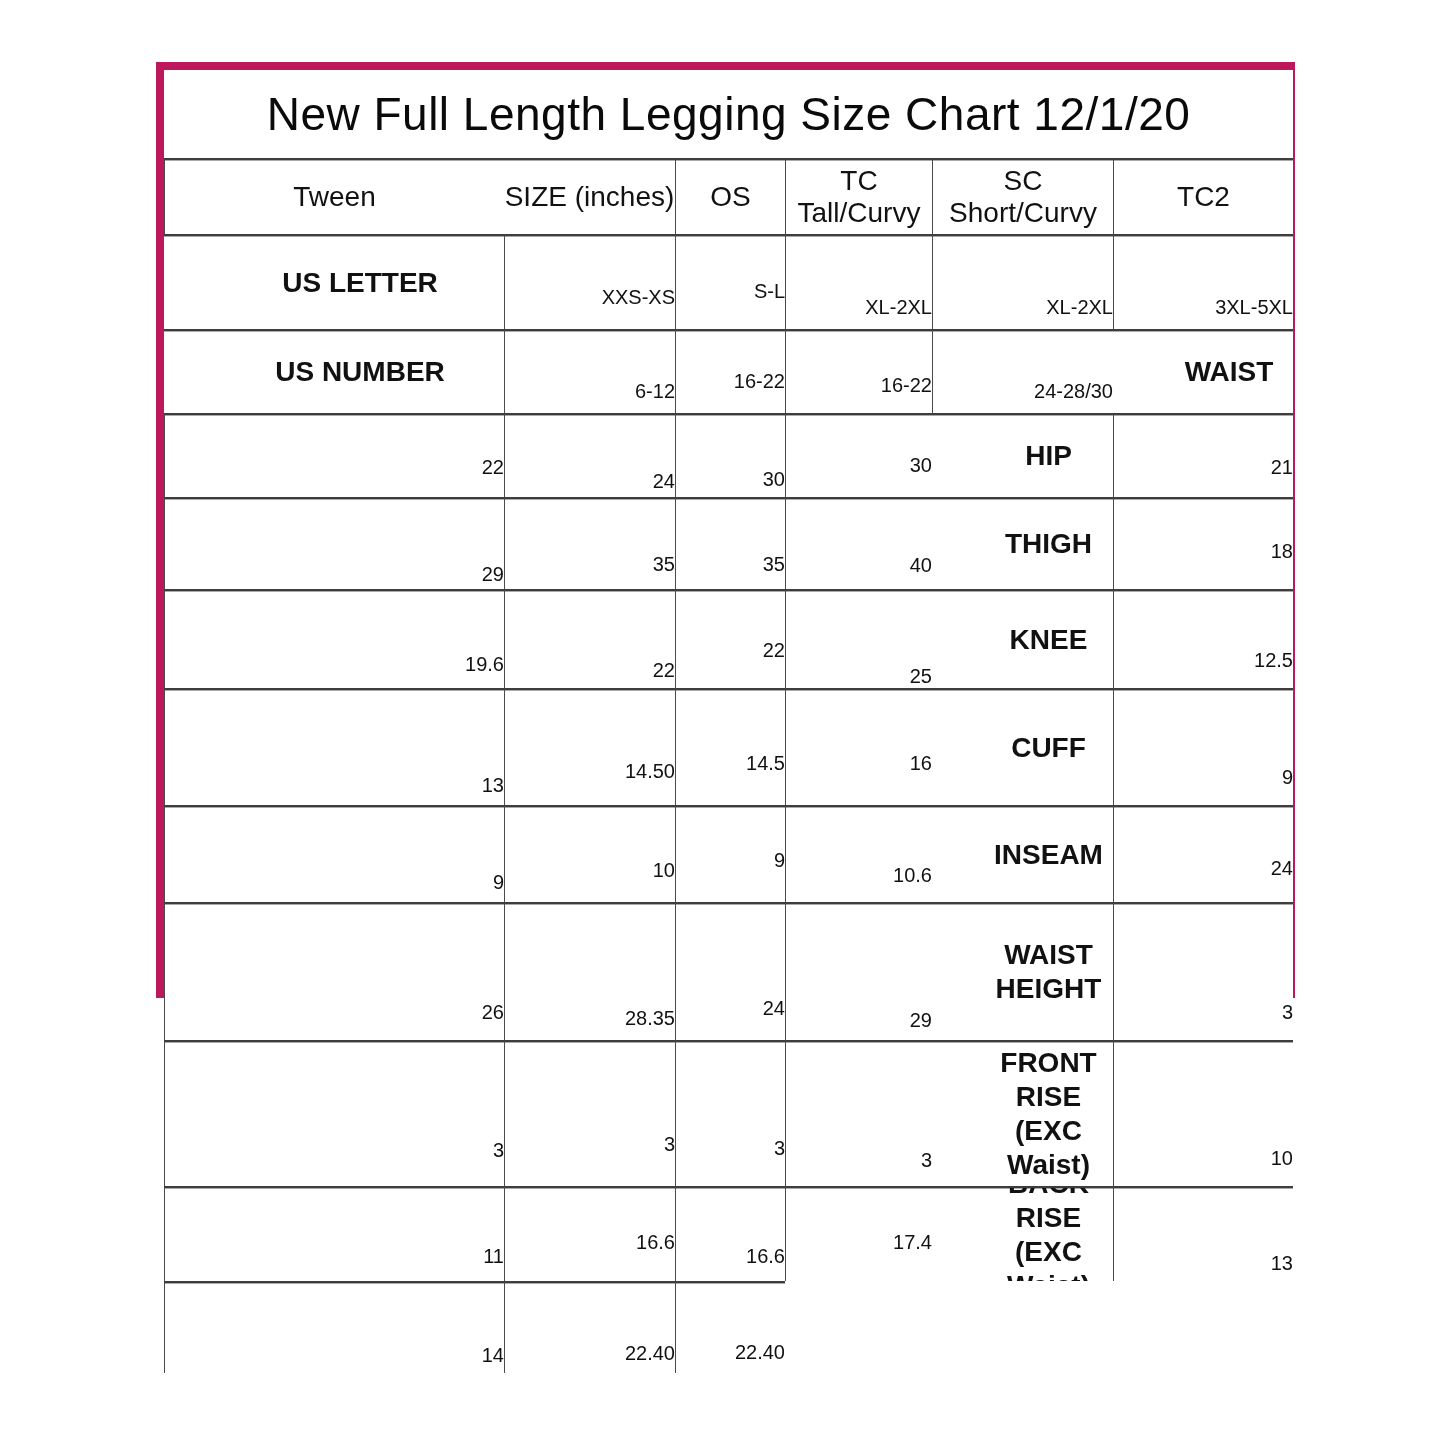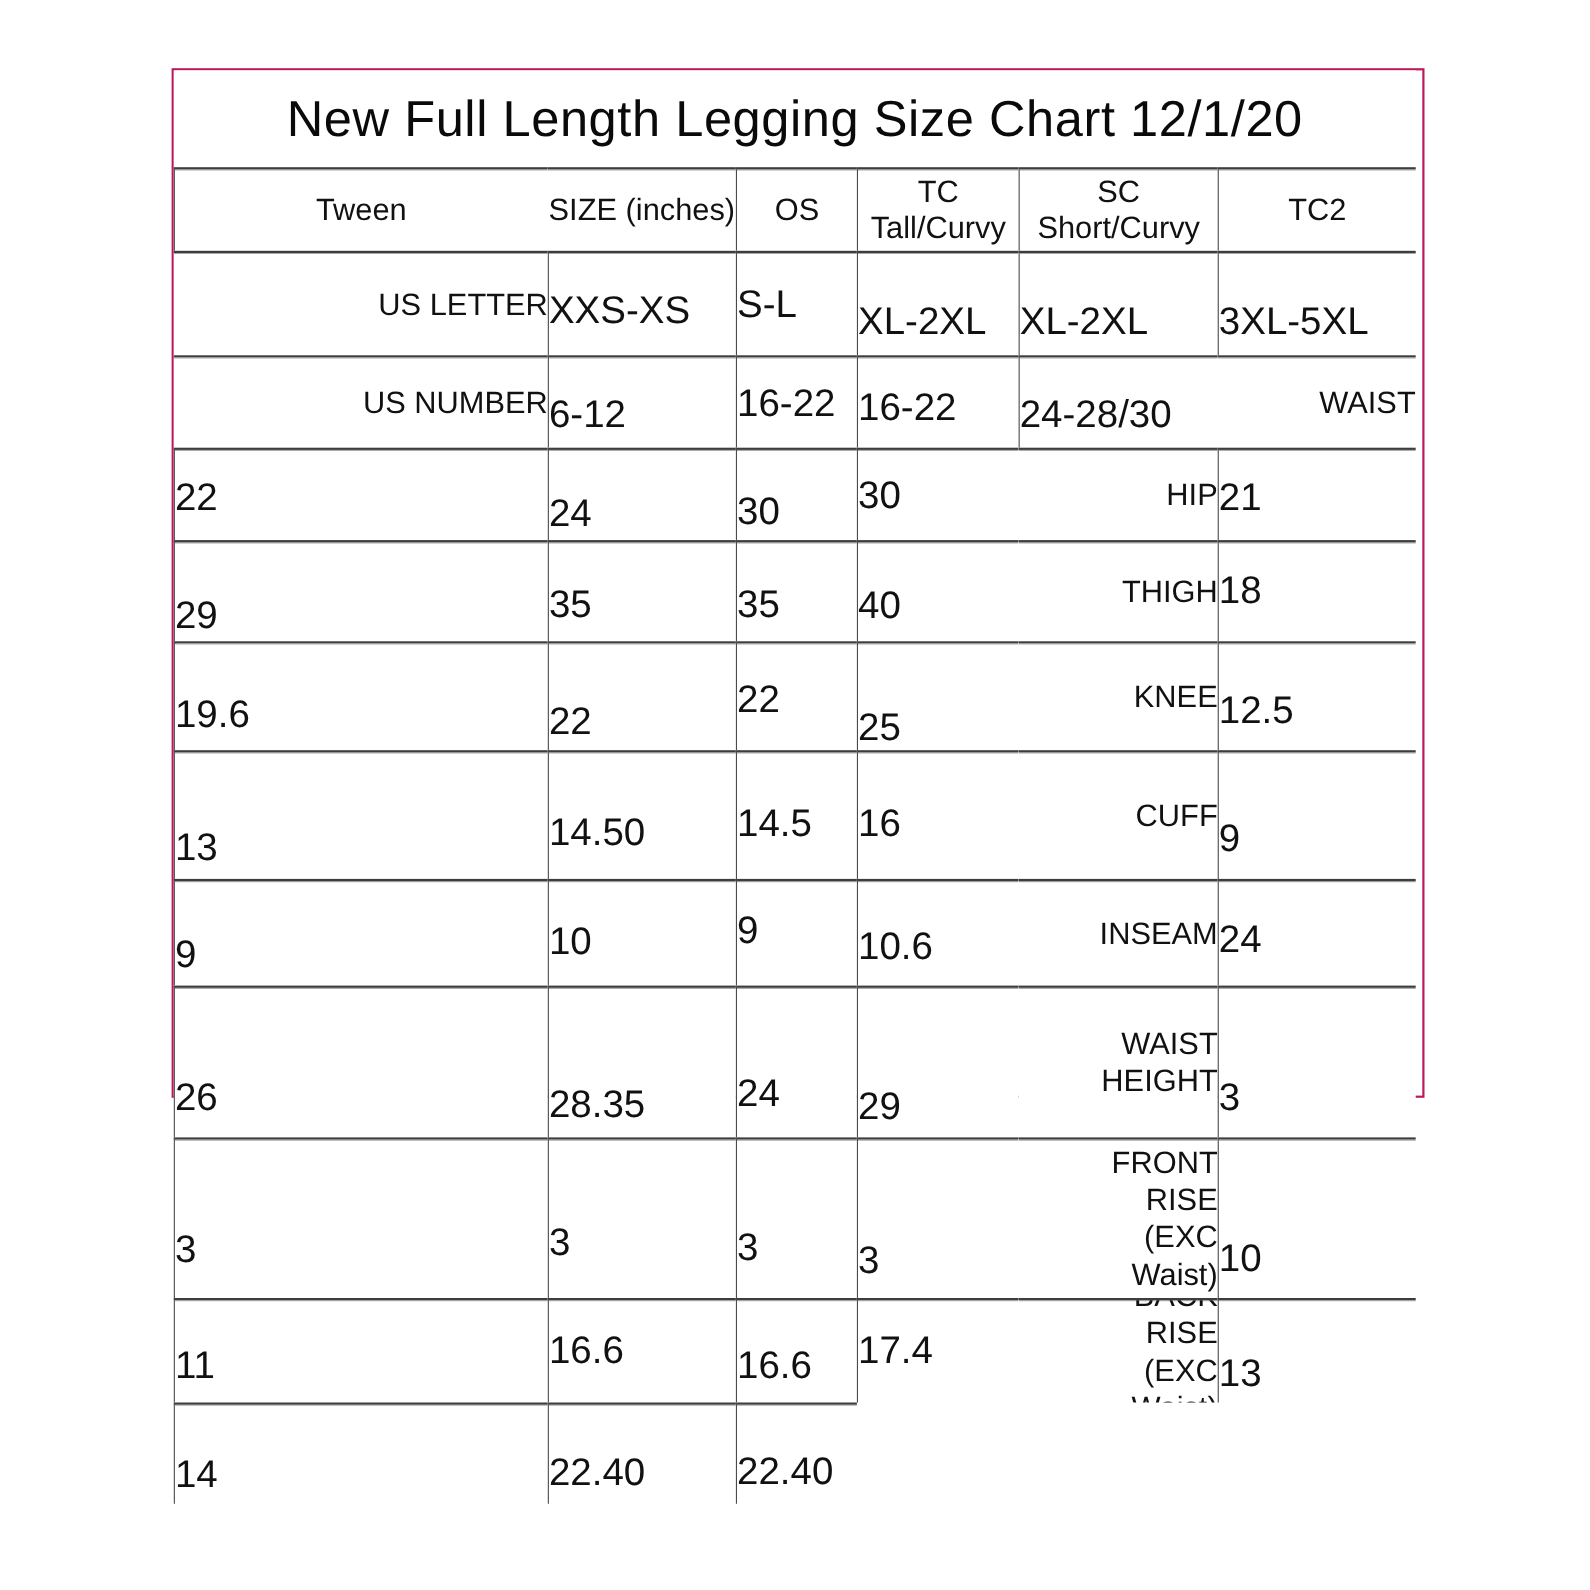--- a/index.html
+++ b/index.html
@@ -15,21 +15,21 @@
     position: relative;
     overflow: hidden;
   }
   .chart-table {
     position: absolute;
     left: 156px;
     top: 62px;
     width: 1139px;
     height: 936px;
     box-sizing: border-box;
-    border: 2px solid #be185d;
+    border: 8px solid #be185d;
     background: #ffffff;
     display: grid;
     grid-template-columns: 340px 171px 110px 147px 181px 180px;
     grid-template-rows: 88px 76px 95px 84px 84px 92px 99px 117px 97px 138px 146px 95px 92px;
   }
   .cell {
     box-sizing: border-box;
     display: flex;
     background: #ffffff;
     overflow: hidden;
@@ -58,27 +58,28 @@
   .label-cell {
     align-items: center;
     justify-content: flex-start;
     padding-left: 52px;
     font-size: 28px;
     line-height: 34px;
     flex-direction: column;
   }
   .label-cell .lwrap {
     width: 100%;
-    text-align: right;
+    text-align: center;
+    font-weight: bold;
   }
   .label-cell { justify-content: center; }
   .val-cell {
     align-items: flex-end;
-    justify-content: flex-start;
-    font-size: 35px;
+    justify-content: flex-end;
+    font-size: 20px;
   }
   .val-cell span { display: block; }
 </style>
 </head>
 <body>
 
 <div class="chart-table">
 
   <div class="cell title-cell">New Full Length Legging Size Chart 12/1/20</div>
 

